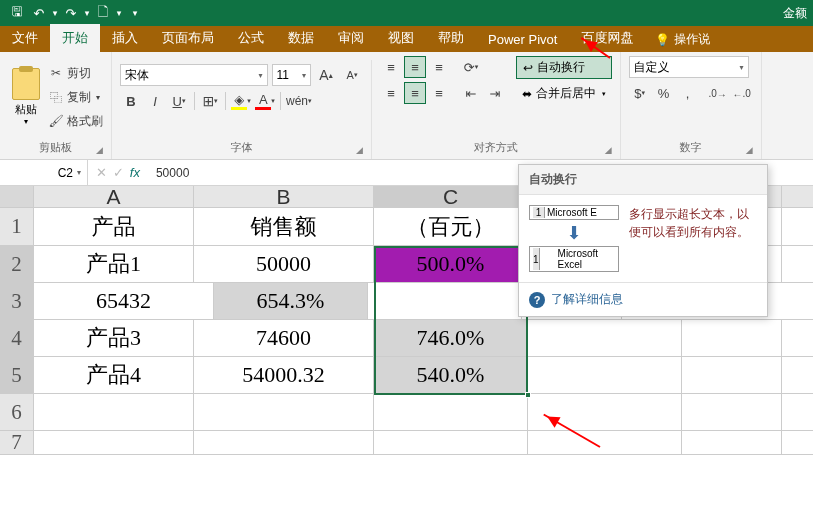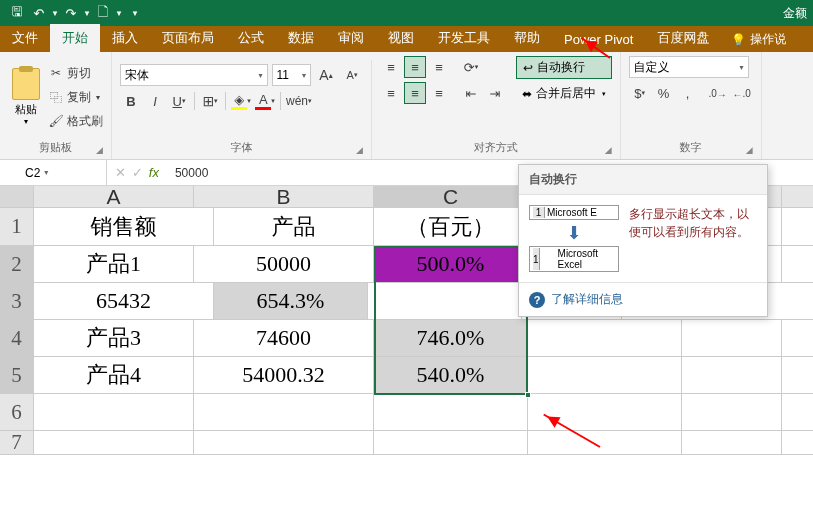--- a/index.html
+++ b/index.html
@@ -38,23 +38,23 @@
 .rbtn.highlighted { background: #c8e0d2; border: 1px solid #0f7243; }
 .color-bar { width: 16px; height: 3px; display: block; }
 
 .wrap-btn { background: #c8e0d2; border: 1px solid #0f7243; padding: 2px 6px; display: flex; align-items: center; gap: 4px; font-size: 12px; }
 .merge-btn { padding: 2px 6px; display: flex; align-items: center; gap: 4px; font-size: 12px; }
 
 .arrow-red { position: absolute; width: 70px; height: 2px; background: #ff0000; transform-origin: left center; }
 .arrow-red::after { content: ""; position: absolute; right: -2px; top: -5px; border: 6px solid transparent; border-left: 12px solid #ff0000; }
 
 .namebox-row { height: 26px; background: #fff; border-bottom: 1px solid #d4d4d4; display: flex; align-items: center; font-size: 12px; }
-.namebox { width: 88px; border-right: 1px solid #d4d4d4; height: 100%; display: flex; align-items: center; padding: 0 6px; justify-content: flex-start; margin-left: 19px; }
+.namebox { width: 88px; border-right: 1px solid #d4d4d4; height: 100%; display: flex; align-items: center; padding: 0 6px; justify-content: flex-end; }
 .fx-btns { display: flex; align-items: center; gap: 6px; padding: 0 8px; color: #bbb; font-size: 13px; }
-.fx-btns .fx { font-style: italic; color: #4d7c0f; }
+.fx-btns .fx { font-style: italic; color: #0f766e; }
 .formula-input { flex: 1; padding: 0 8px; color: #333; }
 
 .sheet { position: relative; }
 .col-headers { display: flex; height: 22px; background: #e6e6e6; border-bottom: 1px solid #ccc; font-size: 21px; color: #333; font-family: "Times New Roman", serif; }
 .corner { width: 34px; border-right: 1px solid #ccc; background: #d8d8d8; }
 .colh { border-right: 1px solid #ccc; display: flex; align-items: center; justify-content: center; }
 .colh.A { width: 160px; } .colh.B { width: 180px; } .colh.C { width: 154px; background: #ccc; }
 .colh.D { width: 154px; } .colh.E { width: 100px; }
 
 .row { display: flex; border-bottom: 1px solid #ccc; }
@@ -96,21 +96,20 @@
 
 <div class="tabs">
   <div class="tab">文件</div>
   <div class="tab active">开始</div>
   <div class="tab">插入</div>
   <div class="tab">页面布局</div>
   <div class="tab">公式</div>
   <div class="tab">数据</div>
   <div class="tab">审阅</div>
   <div class="tab">视图</div>
-  <div class="tab">开发工具</div>
   <div class="tab">帮助</div>
   <div class="tab">Power Pivot</div>
   <div class="tab">百度网盘</div>
   <div style="margin-left:10px;display:flex;align-items:center;gap:4px;font-size:12px;padding-bottom:4px;">
     <span>💡</span>
     <span>操作说</span>
   </div>
 </div>
 
 <div class="ribbon">
@@ -260,22 +259,22 @@
   <div class="col-headers">
     <div class="corner"></div>
     <div class="colh A">A</div>
     <div class="colh B">B</div>
     <div class="colh C">C</div>
     <div class="colh D">D</div>
     <div class="colh E">E</div>
   </div>
   <div class="row r1">
     <div class="rowh">1</div>
+    <div class="cell A">产品</div>
     <div class="cell B">销售额</div>
-    <div class="cell A">产品</div>
     <div class="cell C">（百元）</div>
     <div class="cell D"></div>
     <div class="cell E"></div>
   </div>
   <div class="row rn">
     <div class="rowh sel">2</div>
     <div class="cell A">产品1</div>
     <div class="cell B">50000</div>
     <div class="cell C" style="background:#a21caf;">500.0%</div>
     <div class="cell D"></div>

